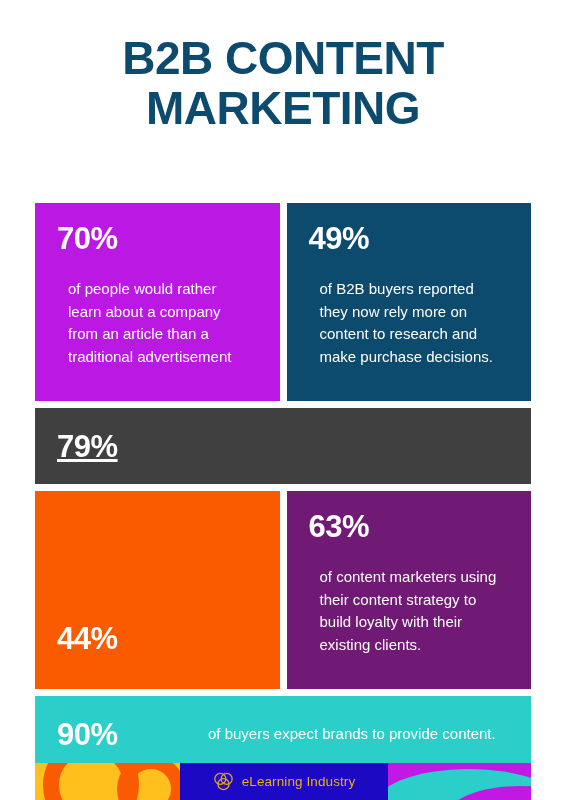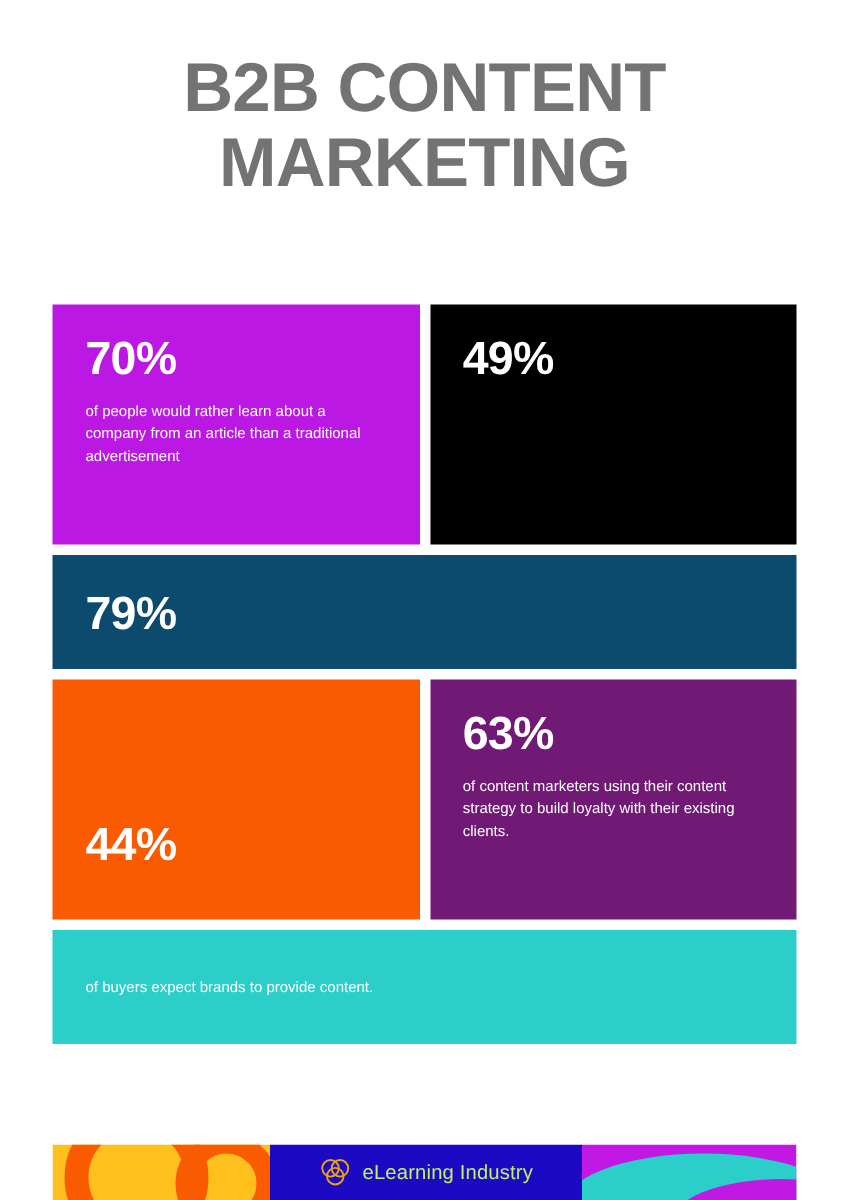--- a/index.html
+++ b/index.html
@@ -31,21 +31,21 @@
     width: 566px;
     text-align: center;
   }
   .title {
     margin: 0;
     font-family: "Liberation Sans", sans-serif;
     font-weight: 700;
     font-size: 46px;
     line-height: 1.08;
     letter-spacing: -0.5px;
-    color: #737373;
+    color: #0c4a6e;
     text-transform: uppercase;
     padding: 0 50px;
   }
 
   
   .stats {
     position: absolute;
     left: 35px;
     top: 203px;
     width: 496px;
@@ -95,24 +95,24 @@
 
   .card.wide .stat-number {
     margin: 0;
     flex: 0 0 140px;
     font-size: 31px;
   }
 
   .stat-text {
     font-family: "Liberation Sans", sans-serif;
     font-weight: 400;
-    font-size: 10px;
+    font-size: 15px;
     line-height: 1.5;
     color: #ffffff;
-    margin: 0;
+    margin: 11px;
   }
 
   .card.wide .stat-text {
     flex: 1 1 auto;
   }
 
   
   .footer {
     position: absolute;
     left: 35px;
@@ -163,21 +163,21 @@
   .logo-mark {
     width: 21px;
     height: 21px;
     flex: 0 0 21px;
     display: block;
   }
   .logo-text {
     font-family: "Liberation Sans", sans-serif;
     font-size: 13.5px;
     font-weight: 400;
-    color: #bef264;
+    color: #eab308;
     letter-spacing: 0.1px;
     white-space: nowrap;
   }
 
   .footer-right {
     position: relative;
     flex: 0 0 143px;
     background: #C218E3;
     overflow: hidden;
   }
@@ -208,40 +208,42 @@
   <div class="title-wrap">
     <h1 class="title">B2B CONTENT MARKETING</h1>
   </div>
 
   <div class="stats">
       <div class="row">
         <div class="card tall" style="background: rgb(188, 24, 227);">
           <div class="stat-number">70%</div>
           <div class="stat-text">of people would rather learn about a company from an article than a traditional advertisement</div>
         </div>
-        <div class="card tall" style="background: #000000;">
+        <div class="card tall" style="background: #0c4a6e;">
           <div class="stat-number">49%</div>
-        </div>
-      </div>
-      <div class="row">
-        <div class="card wide" style="background: #0c4a6e;">
+          <div class="stat-text">of B2B buyers reported they now rely more on content to research and make purchase decisions.</div>
+        </div>
+      </div>
+      <div class="row">
+        <div class="card wide" style="background: #404040; text-decoration: underline;">
           <div class="stat-number">79%</div>
         </div>
       </div>
       <div class="row">
         <div class="card tall" style="background: rgb(251, 91, 0); justify-content: flex-end;">
           <div class="stat-number">44%</div>
         </div>
         <div class="card tall" style="background: #701a75;">
           <div class="stat-number">63%</div>
           <div class="stat-text">of content marketers using their content strategy to build loyalty with their existing clients.</div>
         </div>
       </div>
       <div class="row">
         <div class="card wide" style="background: rgb(43, 206, 200);">
+          <div class="stat-number">90%</div>
           <div class="stat-text">of buyers expect brands to provide content.</div>
         </div>
       </div>
     </div>
 
   <div class="footer">
     <div class="footer-left">
       <span class="arc-a"></span>
       <span class="arc-b"></span>
     </div>

